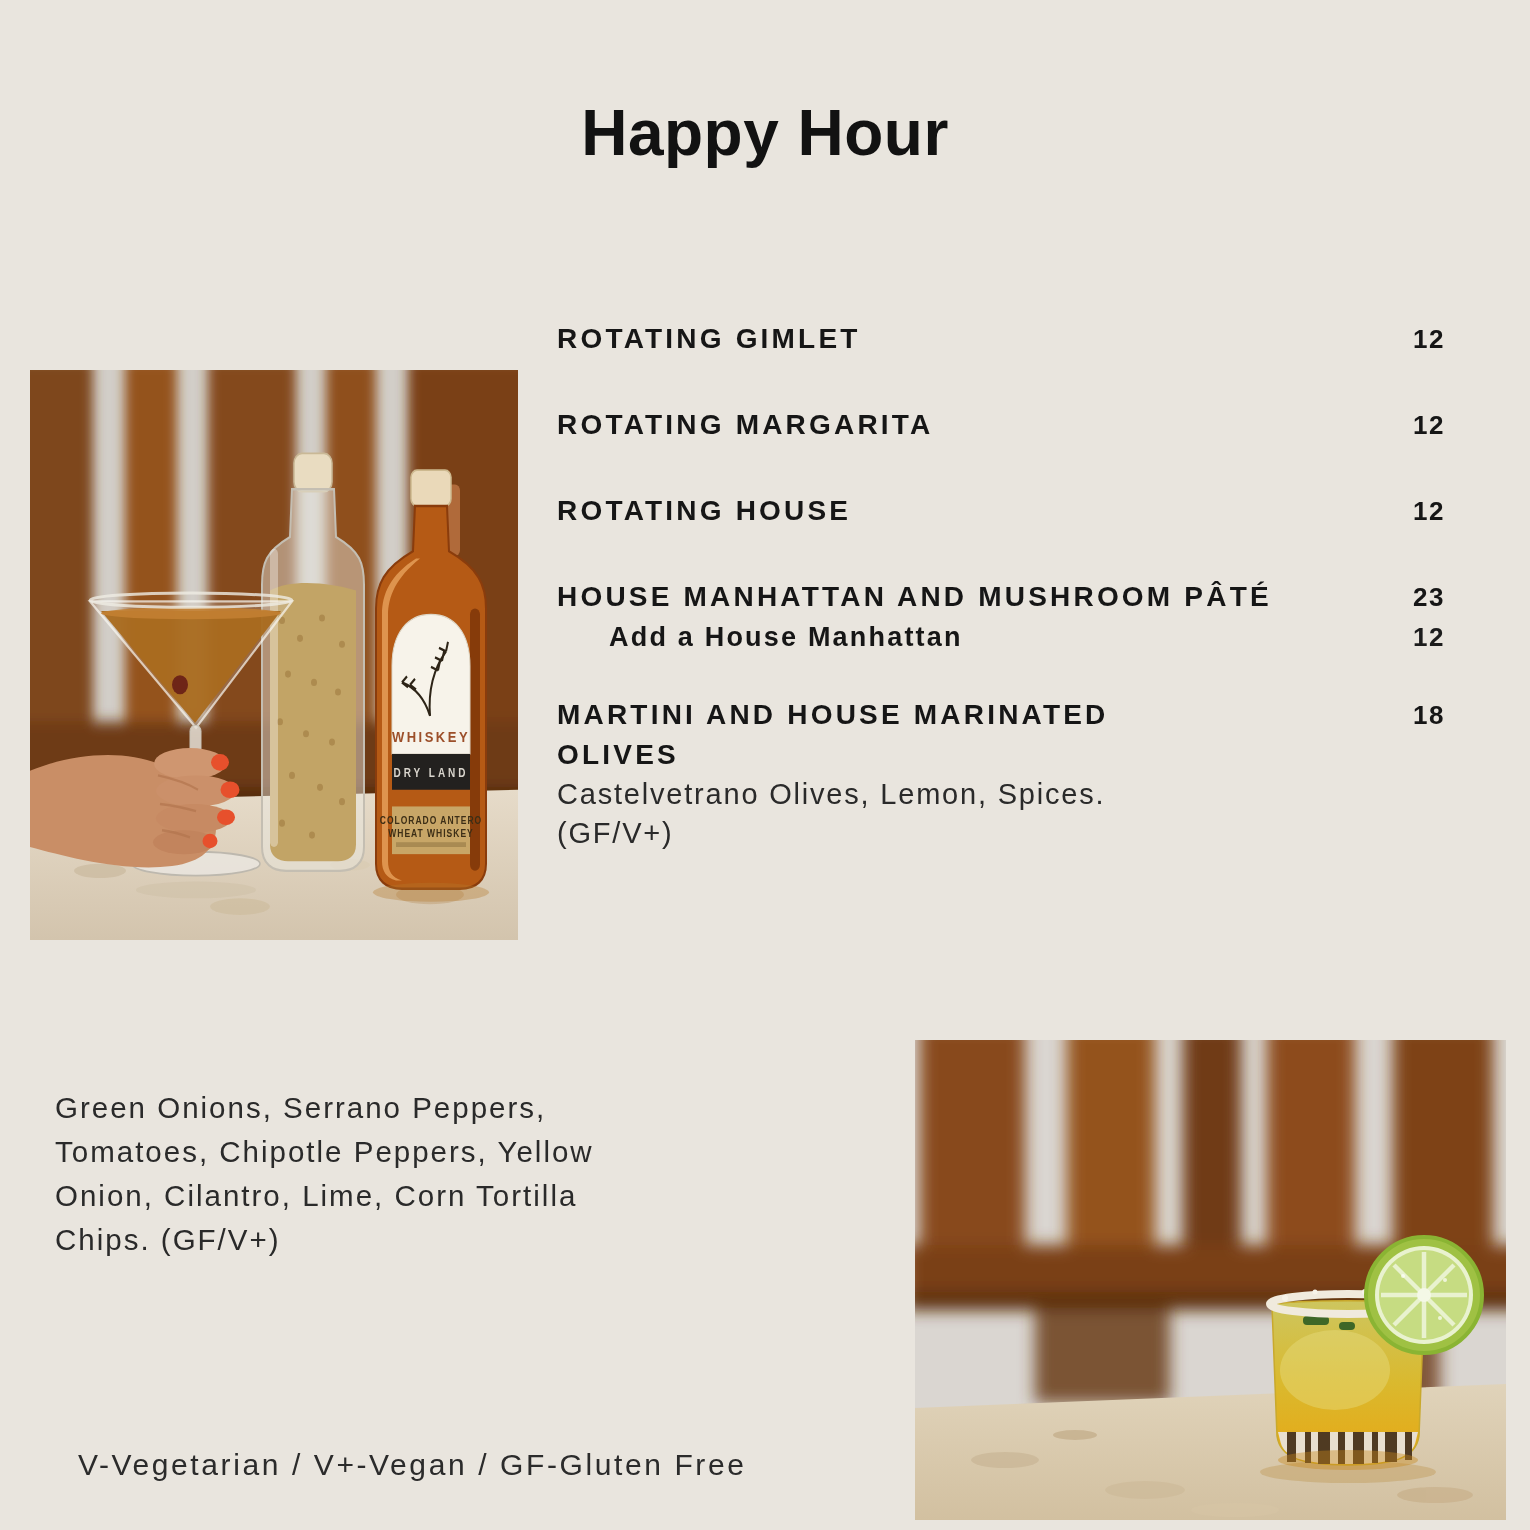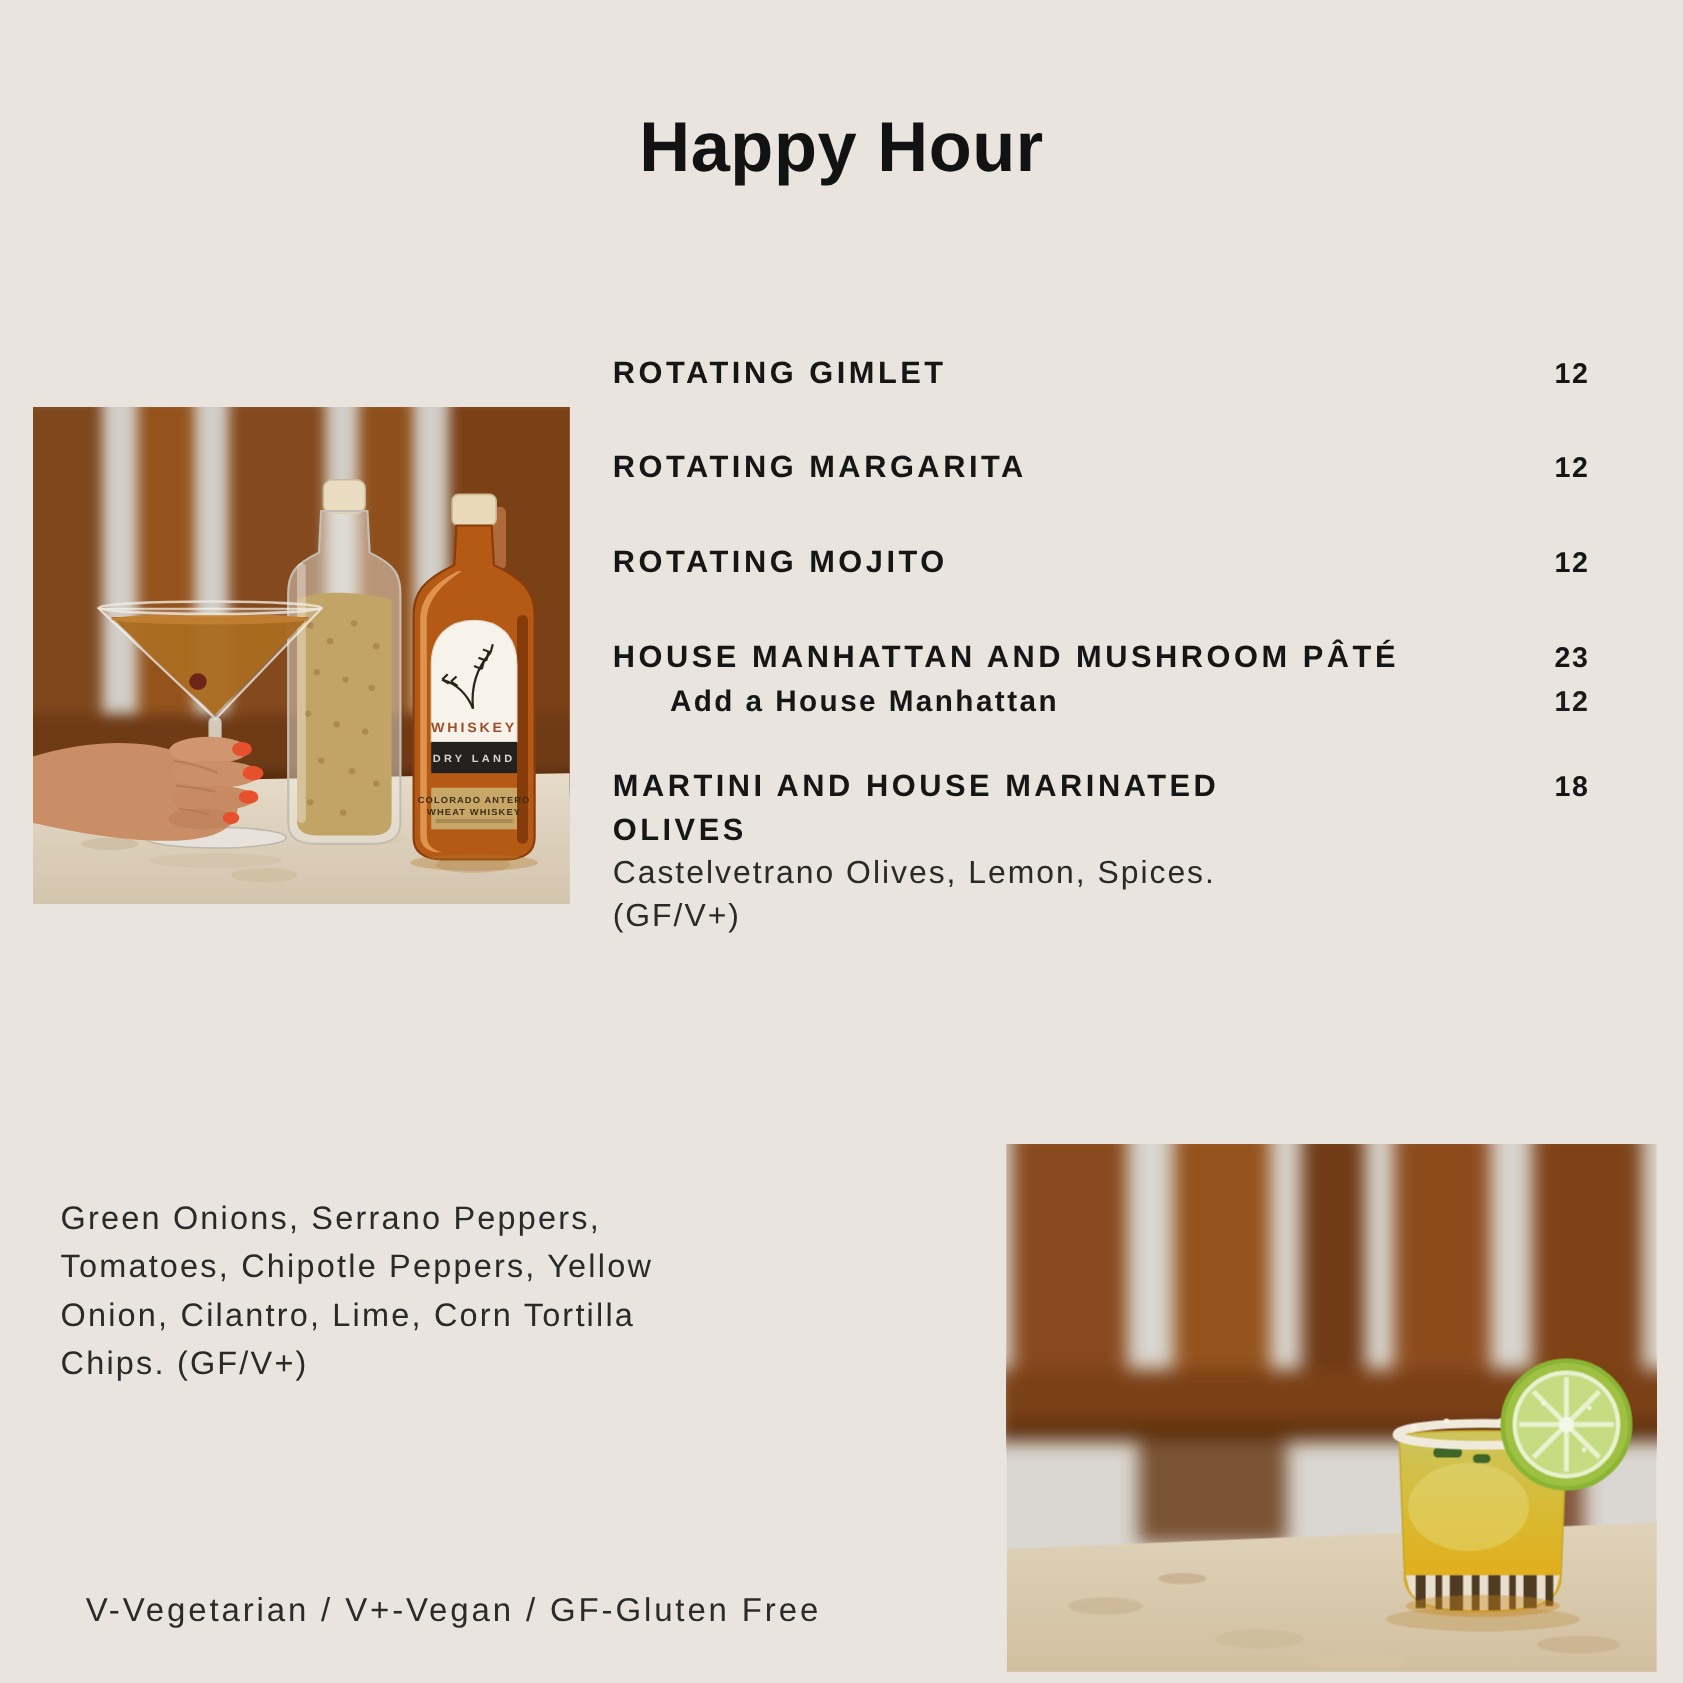--- a/index.html
+++ b/index.html
@@ -41,21 +41,21 @@
   
   .feature{position:absolute;left:55px;top:1080px;width:792px;}
   .feature .nm{line-height:46px;}
   .feature .desc{margin-top:6px;line-height:44px;font-size:29.5px;letter-spacing:2px;}
   
   .legend{
     position:absolute;left:78px;top:1448px;
     font-size:30px;letter-spacing:2.6px;color:#2b2b2b;
   }
   
-  .photo-left{position:absolute;left:30px;top:370px;width:488px;height:452px;}
+  .photo-left{position:absolute;left:30px;top:370px;width:488px;height:570px;}
   .photo-right{position:absolute;left:915px;top:1040px;width:591px;height:480px;}
   .photo-left svg,.photo-right svg{display:block;width:100%;height:100%;}
   svg text{font-family:"Liberation Sans", sans-serif;}
 </style>
 </head>
 <body>
 
 <h1 class="title">
   <span>Happy Hour</span>
 </h1>
@@ -180,21 +180,21 @@
     <span class="nm">ROTATING GIMLET</span>
     <span class="pr">12</span>
   </div>
 
   <div class="mi simple">
     <span class="nm">ROTATING MARGARITA</span>
     <span class="pr">12</span>
   </div>
 
   <div class="mi simple">
-    <span class="nm">ROTATING MOJITO</span>
+    <span class="nm">ROTATING HOUSE</span>
     <span class="pr">12</span>
   </div>
 
   <div class="block block-gap">
     <div class="mi">
       <span class="nm">HOUSE MANHATTAN AND MUSHROOM PÂTÉ</span>
       <span class="pr">23</span>
     </div>
     <div class="addon">
       <span class="al">Add a House Manhattan</span>

